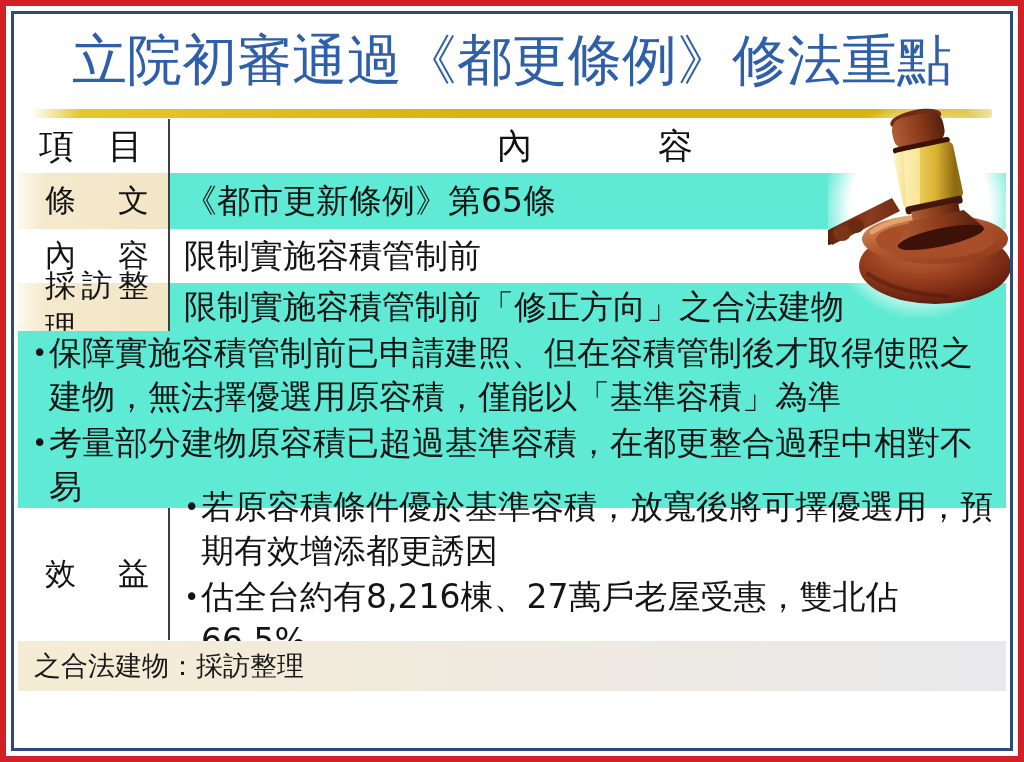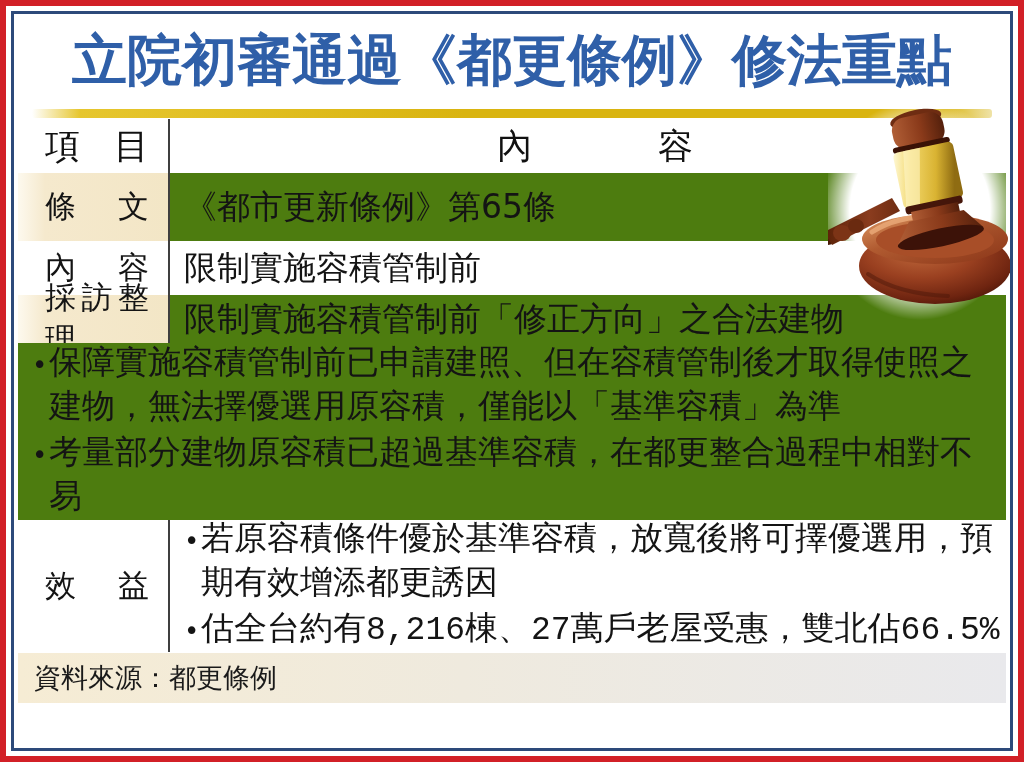--- a/index.html
+++ b/index.html
@@ -2,50 +2,50 @@
 <html><head>
 <meta charset="utf-8">
 <style>
   html,body{margin:0;padding:0;background:#fff;}
   body{width:1024px;height:762px;font-family:"DejaVu Sans","Liberation Sans",sans-serif;-webkit-font-smoothing:antialiased;}
   .frame-red{box-sizing:border-box;width:1024px;height:762px;background:#d22027;padding:6px;}
   .frame-white{box-sizing:border-box;width:100%;height:100%;background:#ffffff;padding:5px;}
   .frame-navy{box-sizing:border-box;width:100%;height:100%;background:#ffffff;border:3px solid #2d4a7a;position:relative;overflow:hidden;padding:2px 4px;display:flex;flex-direction:column;}
 
   .title-bar{height:90px;flex:none;display:flex;align-items:center;justify-content:center;}
-  .title-text{font-size:55px;font-weight:bold;color:#2f5fa8;letter-spacing:0px;white-space:nowrap;}
+  .title-text{font-size:55px;font-weight:normal;color:#2f5fa8;letter-spacing:0px;white-space:nowrap;}
 
   .gold-rule{flex:none;height:9px;margin:3px 14px 1px 14px;border-radius:3px;
     background:linear-gradient(to right,rgba(217,180,16,0) 0%,#e6c62e 5%,#d9b410 45%,#d9b410 95%,#efe3a8 100%);}
 
   .info-table{flex:none;display:flex;flex-direction:column;}
   .trow{display:flex;flex:none;}
   .cell-label{width:152px;flex:none;border-right:2px solid #3f3f3f;display:flex;align-items:center;box-sizing:border-box;}
   .label-justify{display:block;margin-left:27px;width:104px;text-align:justify;text-align-last:justify;font-size:31px;color:#141414;}
   .cell-content{flex:1;display:flex;align-items:center;padding-left:14px;box-sizing:border-box;font-size:33px;color:#141414;white-space:nowrap;}
   .shaded .cell-label{background:linear-gradient(to right,#fdf9ee 0%,#f5e9cd 18%,#f3e6c6 100%);}
-  .shaded .cell-content{background:#4d7c0f;}
+  .shaded .cell-content{background:#5eead4;}
 
   .hrow{height:54px;}
   .hrow .cell-label{border-right:2px solid #3f3f3f;}
-  .header-item{display:block;margin-left:27px;width:104px;text-align:justify;text-align-last:justify;font-size:35px;color:#111;}
+  .header-item{display:block;margin-left:21px;width:104px;text-align:justify;text-align-last:justify;font-size:35px;color:#111;}
   .header-content{display:block;margin:0 auto;width:196px;text-align:justify;text-align-last:justify;font-size:35px;color:#111;}
 
-  .row-a{height:68px;}
+  .row-a{height:56px;}
   .row-b{height:54px;}
   .row-c{height:48px;}
   .row-d{height:58px;}
   .row-e{height:177px;}
   .row-f{height:132px;}
 
   .bullets{flex-direction:column;justify-content:center;align-items:stretch;padding-right:4px;white-space:normal;}
   .bullet-item{display:flex;line-height:44px;}
   .bullet-item + .bullet-item{margin-top:2px;}
   .bullet-mark{flex:none;width:17px;font-size:26px;line-height:44px;color:#141414;}
-  .bullet-text{flex:1;font-family:Liberation Mono, monospace;}
+  .bullet-text{flex:1;}
 
   .footer-bar{flex:none;height:50px;margin-top:1px;display:flex;align-items:center;justify-content:space-between;
     padding:0 12px 0 16px;font-size:27px;color:#1a1a1a;
     background:linear-gradient(to right,#f6ecd4 0%,#efeade 45%,#e9e9ec 100%);}
 
   .gavel-wrap{position:absolute;top:84px;right:0px;width:182px;height:226px;pointer-events:none;}
 </style>
 </head>
 <body>
 
@@ -117,21 +117,21 @@
           <div class="bullet-item">
             <span class="bullet-mark">•</span>
             <span class="bullet-text">估全台約有8,216棟、27萬戶老屋受惠，雙北佔66.5%</span>
           </div>
         </div>
       </div>
 
     </div>
 
     <div class="footer-bar">
-      <span>資料來源：都更條例</span>
+      <span>之合法建物：採訪整理</span>
     </div>
 
     <div class="gavel-wrap">
       <svg width="182" height="226" viewBox="0 0 182 226" xmlns="http://www.w3.org/2000/svg">
         <defs>
           <radialGradient id="glow" cx="50%" cy="50%" r="50%">
             <stop offset="0%" stop-color="#ffffff"></stop>
             <stop offset="70%" stop-color="#ffffff"></stop>
             <stop offset="100%" stop-color="#ffffff" stop-opacity="0"></stop>
           </radialGradient>

